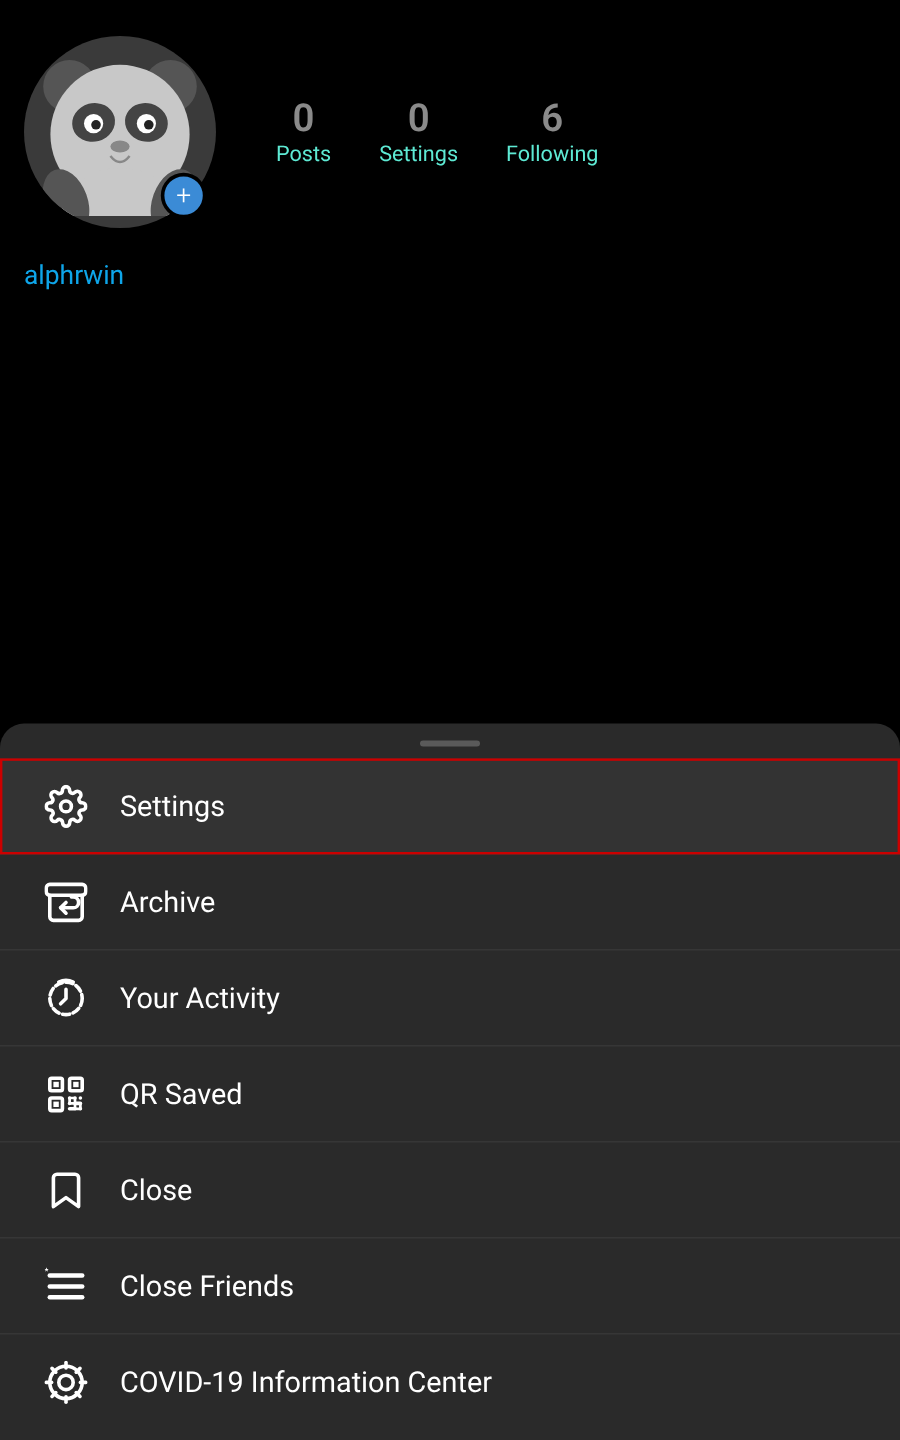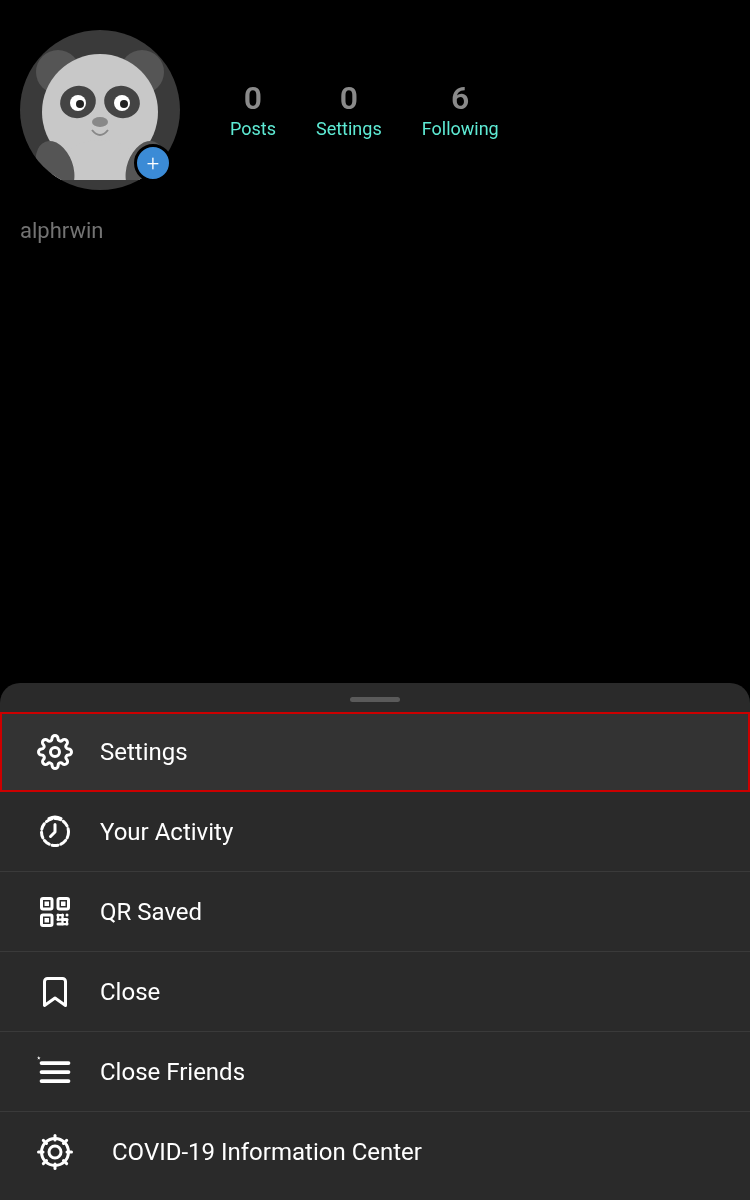--- a/index.html
+++ b/index.html
@@ -90,21 +90,21 @@
       font-size: 18px;
       font-weight: 400;
     }
 
     .username-section {
       background: #000;
       padding: 8px 20px 20px 20px;
     }
 
     .username {
-      color: #737373;
+      color: #0ea5e9;
       font-size: 22px;
       font-weight: 400;
     }
 
     
     .bottom-sheet {
       position: absolute;
       bottom: 0;
       left: 0;
       right: 0;
@@ -131,21 +131,20 @@
       align-items: center;
       padding: 0 30px;
       height: 80px;
       cursor: pointer;
       border-bottom: 1px solid #3a3a3a;
       position: relative;
     }
 
     .menu-item:last-child {
       border-bottom: none;
-      gap: 12px;
     }
 
     .menu-item.highlighted {
       background: #333;
       outline: 2.5px solid #cc0000;
       outline-offset: -2px;
     }
 
     .menu-icon {
       width: 50px;
@@ -238,20 +237,32 @@
   <div class="menu-item highlighted">
     <div class="menu-icon">
       <svg viewBox="0 0 24 24">
         <circle cx="12" cy="12" r="3"></circle>
         <path d="M19.4 15a1.65 1.65 0 0 0 .33 1.82l.06.06a2 2 0 0 1-2.83 2.83l-.06-.06a1.65 1.65 0 0 0-1.82-.33 1.65 1.65 0 0 0-1 1.51V21a2 2 0 0 1-4 0v-.09A1.65 1.65 0 0 0 9 19.4a1.65 1.65 0 0 0-1.82.33l-.06.06a2 2 0 0 1-2.83-2.83l.06-.06A1.65 1.65 0 0 0 4.68 15a1.65 1.65 0 0 0-1.51-1H3a2 2 0 0 1 0-4h.09A1.65 1.65 0 0 0 4.6 9a1.65 1.65 0 0 0-.33-1.82l-.06-.06a2 2 0 0 1 2.83-2.83l.06.06A1.65 1.65 0 0 0 9 4.68a1.65 1.65 0 0 0 1-1.51V3a2 2 0 0 1 4 0v.09a1.65 1.65 0 0 0 1 1.51 1.65 1.65 0 0 0 1.82-.33l.06-.06a2 2 0 0 1 2.83 2.83l-.06.06A1.65 1.65 0 0 0 19.4 9a1.65 1.65 0 0 0 1.51 1H21a2 2 0 0 1 0 4h-.09a1.65 1.65 0 0 0-1.51 1z"></path>
       </svg>
     </div>
     <span class="menu-label">Settings</span>
   </div>
 
+  <div class="menu-item">
+    <div class="menu-icon">
+      <svg viewBox="0 0 24 24">
+        <path d="M23 4a2 2 0 0 0-2-2H3a2 2 0 0 0-2 2v2a2 2 0 0 0 2 2h18a2 2 0 0 0 2-2V4z"></path>
+        <path d="M3 8v12a2 2 0 0 0 2 2h14a2 2 0 0 0 2-2V8"></path>
+
+        <polyline points="12 12 9 15 12 18"></polyline>
+        <path d="M9 15h7a3 3 0 0 0 0-6h-1"></path>
+      </svg>
+    </div>
+    <span class="menu-label">Archive</span>
+  </div>
 
   <div class="menu-item">
     <div class="menu-icon">
       <svg viewBox="0 0 24 24">
         <circle cx="12" cy="12" r="9" stroke-dasharray="4 2"></circle>
         <polyline points="12 7 12 12 9 15"></polyline>
         <path d="M8 3 Q12 1 16 3" stroke-linecap="round"></path>
       </svg>
     </div>
     <span class="menu-label">Your Activity</span>

